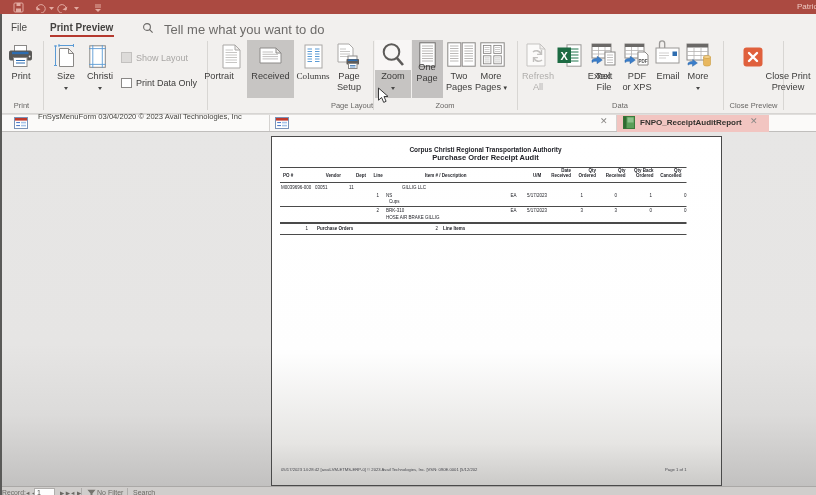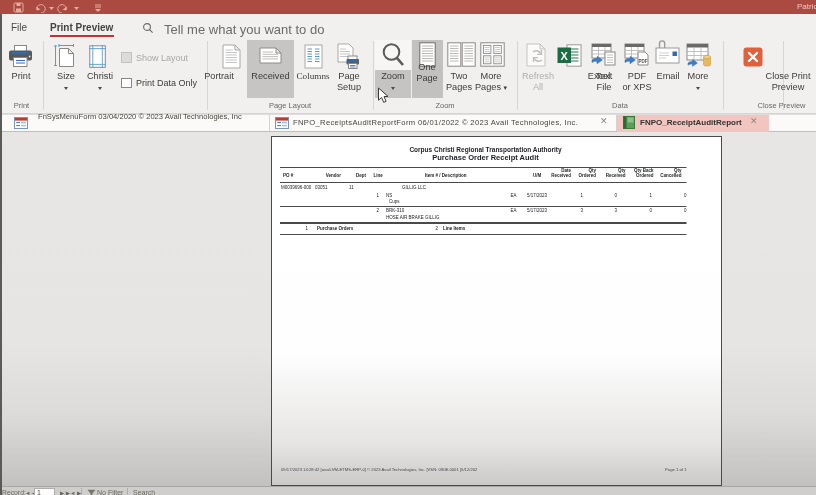--- a/index.html
+++ b/index.html
@@ -61,24 +61,24 @@
 
   <div id="ribbon" class="abs"></div>
   <div class="gsep abs" style="left:43px;"></div>
   <div class="gsep abs" style="left:207px;"></div>
   <div class="gsep abs" style="left:373px;"></div>
   <div class="gsep abs" style="left:517px;"></div>
   <div class="gsep abs" style="left:723px;"></div>
   <div class="gsep abs" style="left:783px;"></div>
 
   <div class="glabel" style="left:0px;width:43px;">Print</div>
-  <div class="glabel" style="left:207px;width:166px;">Page Layout</div>
+  <div class="glabel" style="left:207px;width:166px;text-align:right;">Page Layout</div>
   <div class="glabel" style="left:373px;width:144px;">Zoom</div>
   <div class="glabel" style="left:517px;width:206px;">Data</div>
-  <div class="glabel" style="left:723px;width:61px;margin-left:28px;">Close Preview</div>
+  <div class="glabel" style="left:723px;width:61px;">Close Preview</div>
 
   <svg class="abs" style="left:9px;top:45px" width="24" height="22" viewBox="0 0 24 22">
     <rect x="5.5" y="0.5" width="12" height="7" fill="#fff" stroke="#8a8886"></rect>
     <rect x="0.5" y="6" width="22" height="9" rx="1.2" fill="#595856" stroke="#595856"></rect>
     <rect x="3" y="6.8" width="16.5" height="2.4" fill="#2e6db0"></rect>
     <circle cx="20.6" cy="11.5" r="0.9" fill="#edecea"></circle>
     <rect x="4.5" y="12.5" width="13.5" height="9" fill="#fff" stroke="#8a8886"></rect>
     <line x1="7" y1="15.5" x2="16" y2="15.5" stroke="#2e6db0" stroke-width="1"></line>
     <line x1="7" y1="18" x2="16" y2="18" stroke="#2e6db0" stroke-width="1"></line>
   </svg>
@@ -361,21 +361,20 @@
   <div class="tabtext" style="left:38px;top:112px;">FnSysMenuForm 03/04/2020 © 2023 Avail Technologies, Inc</div>
 
   <svg class="abs" style="left:275px;top:117px" width="14" height="12" viewBox="0 0 14 12">
     <rect x="0.5" y="0.5" width="13" height="11" fill="#fff" stroke="#7a93b8"></rect>
     <rect x="1" y="1" width="12" height="2.6" fill="#c0392b"></rect>
     <line x1="2.2" y1="5.6" x2="6" y2="5.6" stroke="#4472c4" stroke-width="1"></line>
     <rect x="7" y="4.8" width="5" height="1.6" fill="#a6c3e8"></rect>
     <line x1="2.2" y1="8.6" x2="6" y2="8.6" stroke="#4472c4" stroke-width="1"></line>
     <rect x="7" y="7.8" width="5" height="1.6" fill="#a6c3e8"></rect>
   </svg>
-  <div class="tabtext" style="left:293px;top:118px;letter-spacing:0.35px;">FNPO_ReceiptsAuditReportForm 06/01/2022 © 2023 Avail Technologies, Inc.</div>
   <div class="abs" style="left:600px;top:116px;font-size:9px;color:#8a8886;">✕</div>
 
   <div class="abs" style="left:617px;top:115px;width:152px;height:17px;background:#f2c5c1;"></div>
   <svg class="abs" style="left:623px;top:116px" width="12" height="13" viewBox="0 0 12 13">
     <rect x="0.5" y="0.5" width="11" height="12" fill="#5a9e58" stroke="#3c7a3c"></rect>
     <rect x="0.5" y="0.5" width="3" height="12" fill="#2f6b30"></rect>
     <rect x="4.5" y="1.5" width="6" height="5" fill="#8cc08a"></rect>
   </svg>
   <div class="abs" style="left:640px;top:117.5px;font-size:8px;font-weight:bold;color:#33322e;">FNPO_ReceiptAuditReport</div>
   <div class="abs" style="left:750px;top:116px;font-size:9px;color:#8a8886;">✕</div>

